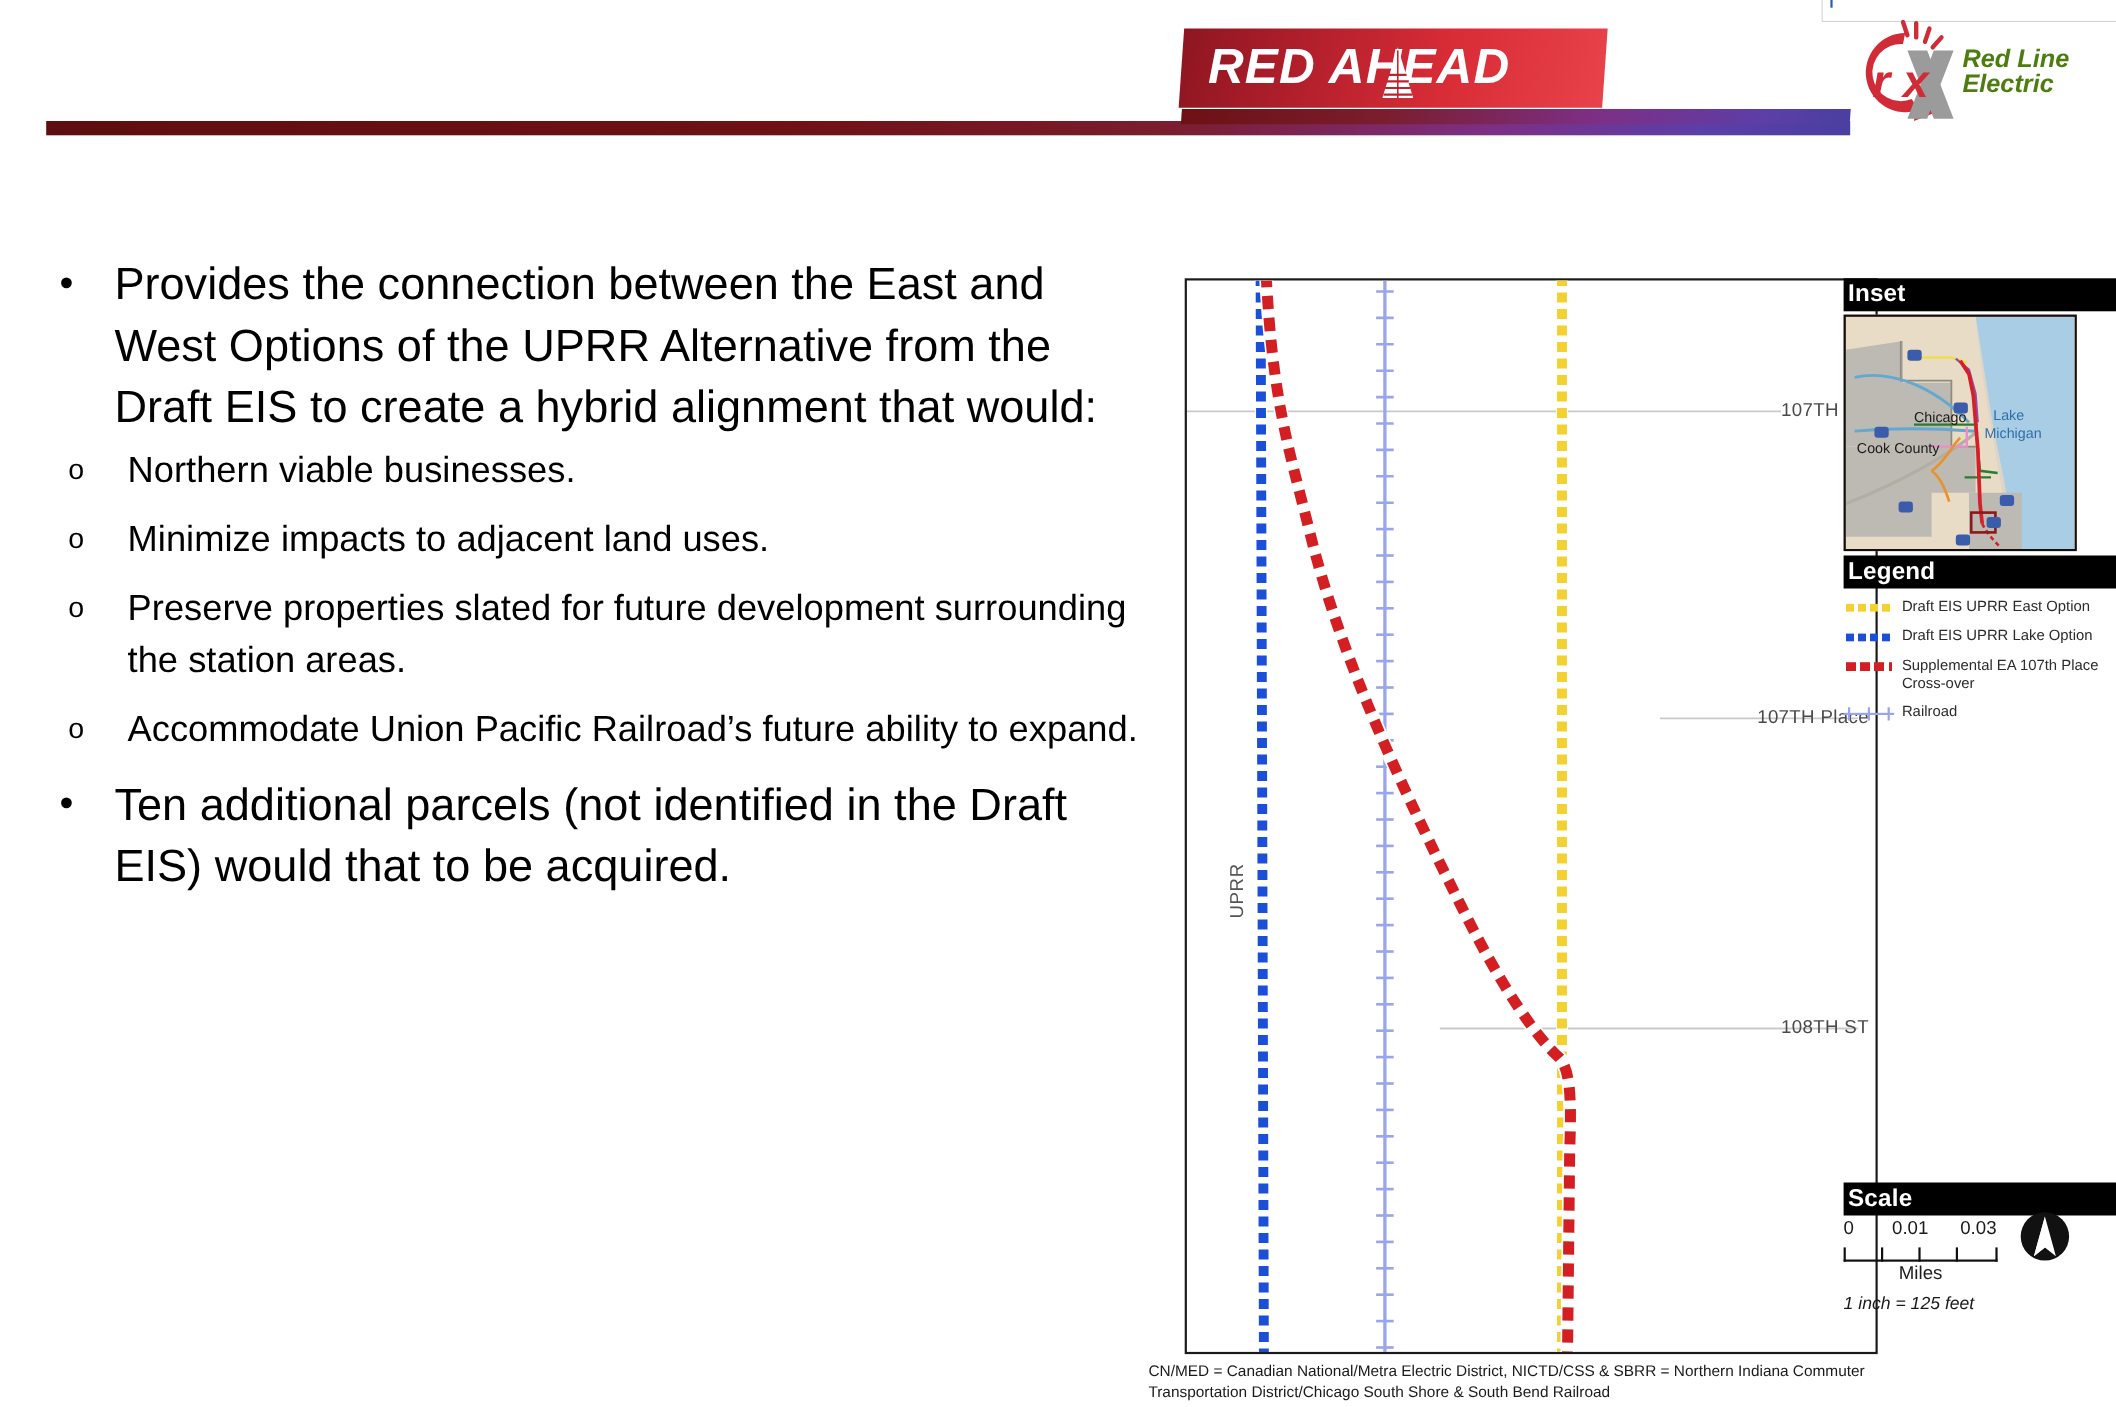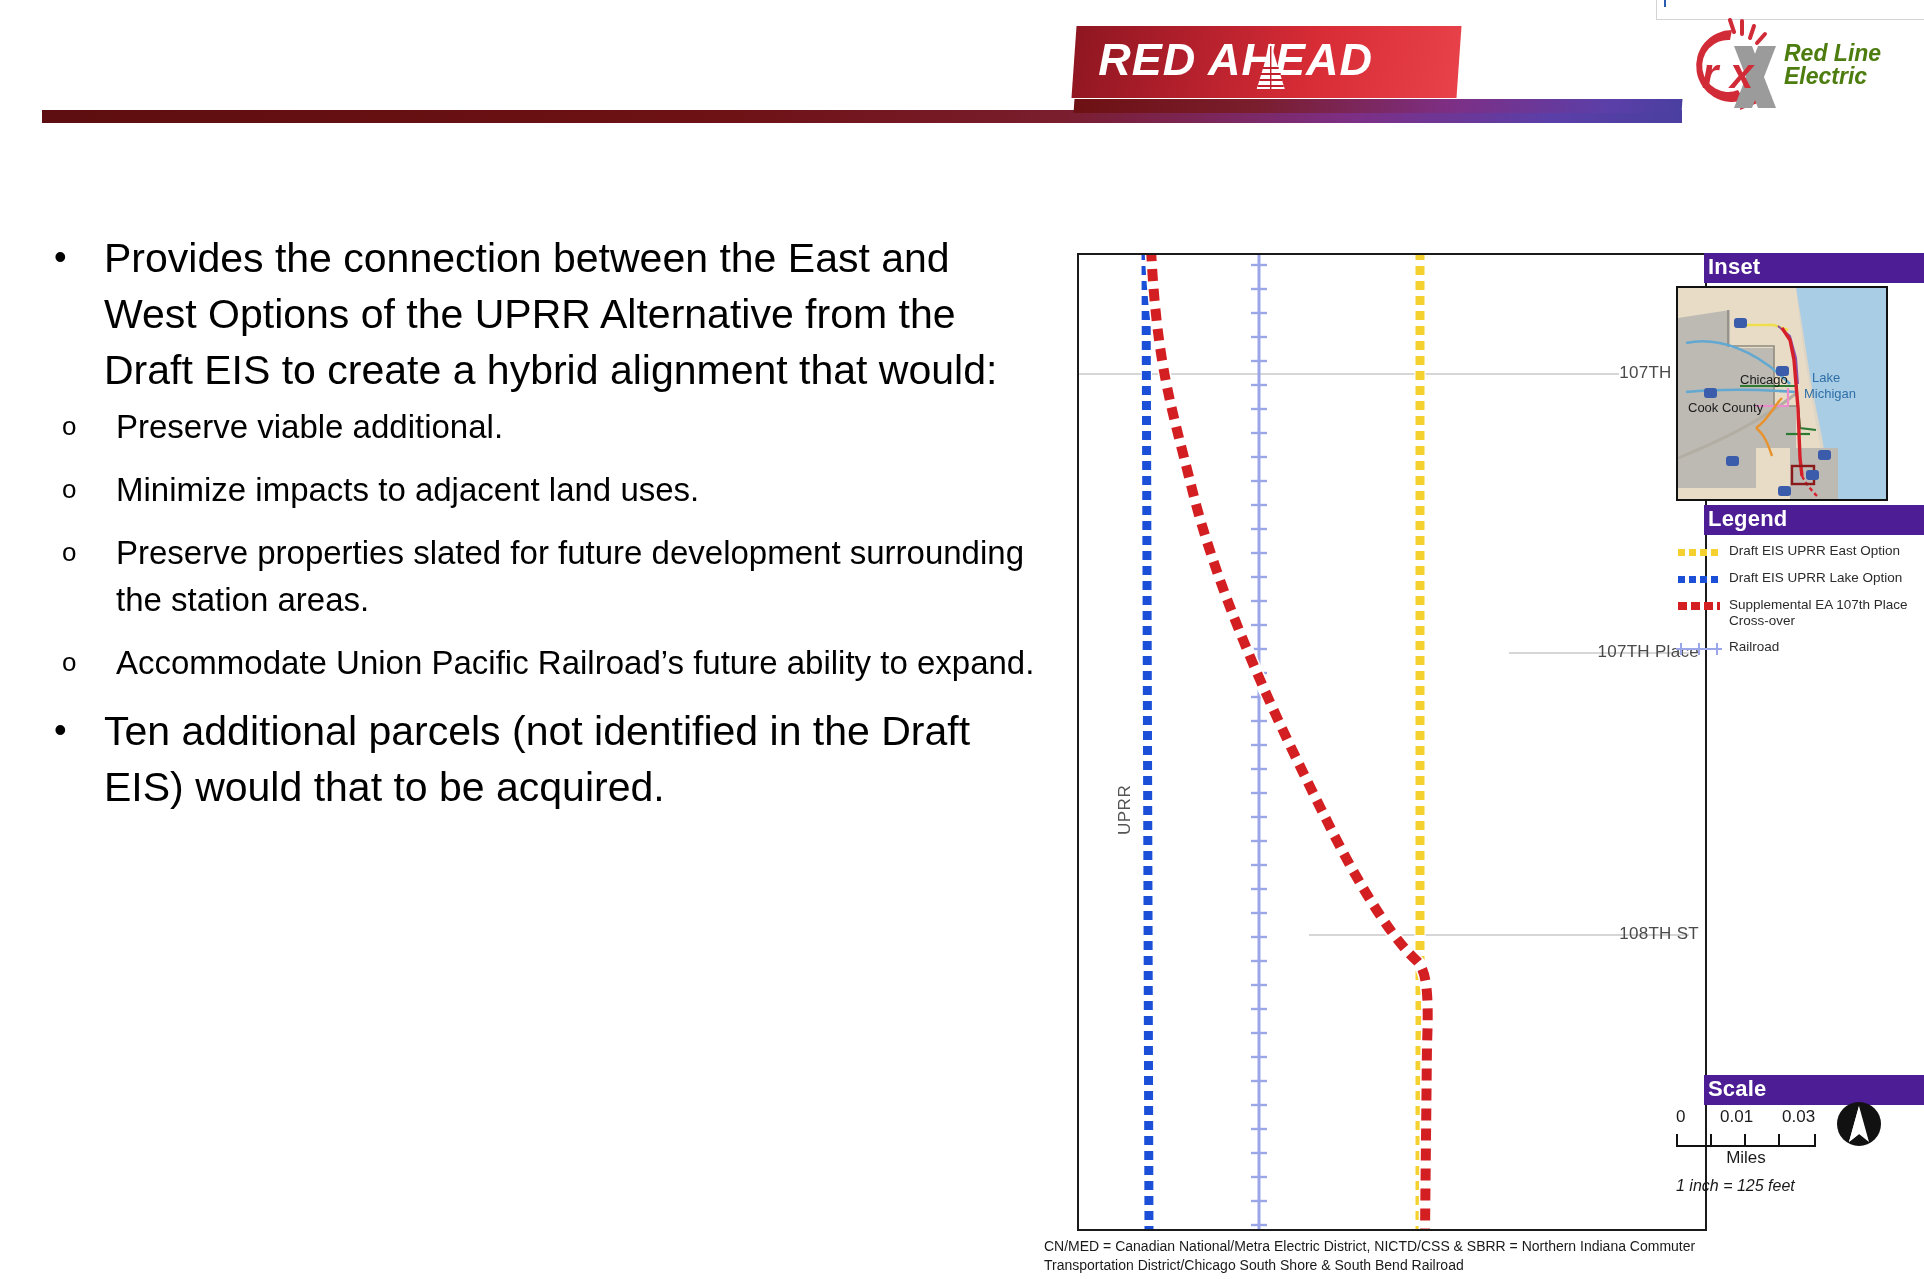--- a/index.html
+++ b/index.html
@@ -235,28 +235,27 @@
 
   
   #right-panel {
     position: absolute;
     left: 1676px;
     top: 253px;
     width: 248px;
     height: 978px;
   }
   .panel-title-bar {
-    background: #4c1d95;
+    background: #000000;
     color: #ffffff;
     font-size: 22px;
     font-weight: bold;
     padding: 1px 4px 3px 4px;
     box-sizing: border-box;
     letter-spacing: 0.2px;
-    margin-left: 28px;
   }
 
   
   #inset-block { position: absolute; left: 0; top: 0; width: 248px; }
   #inset-map {
     margin-top: 3px;
     width: 212px;
     height: 215px;
     border: 2px solid #111;
     box-sizing: border-box;
@@ -370,21 +369,21 @@
 <div id="bullet-panel">
 
   <div class="bullet-l1">
     <div class="marker">•</div>
     <div class="btext">Provides the connection between the East and West Options of the UPRR Alternative from the Draft EIS to create a hybrid alignment that would:</div>
   </div>
 
   <div class="sub-list">
     <div class="bullet-l2">
       <div class="marker">o</div>
-      <div class="btext">Preserve viable additional.</div>
+      <div class="btext">Northern viable businesses.</div>
     </div>
     <div class="bullet-l2">
       <div class="marker">o</div>
       <div class="btext">Minimize impacts to adjacent land uses.</div>
     </div>
     <div class="bullet-l2">
       <div class="marker">o</div>
       <div class="btext">Preserve properties slated for future development surrounding the station areas.</div>
     </div>
     <div class="bullet-l2">

